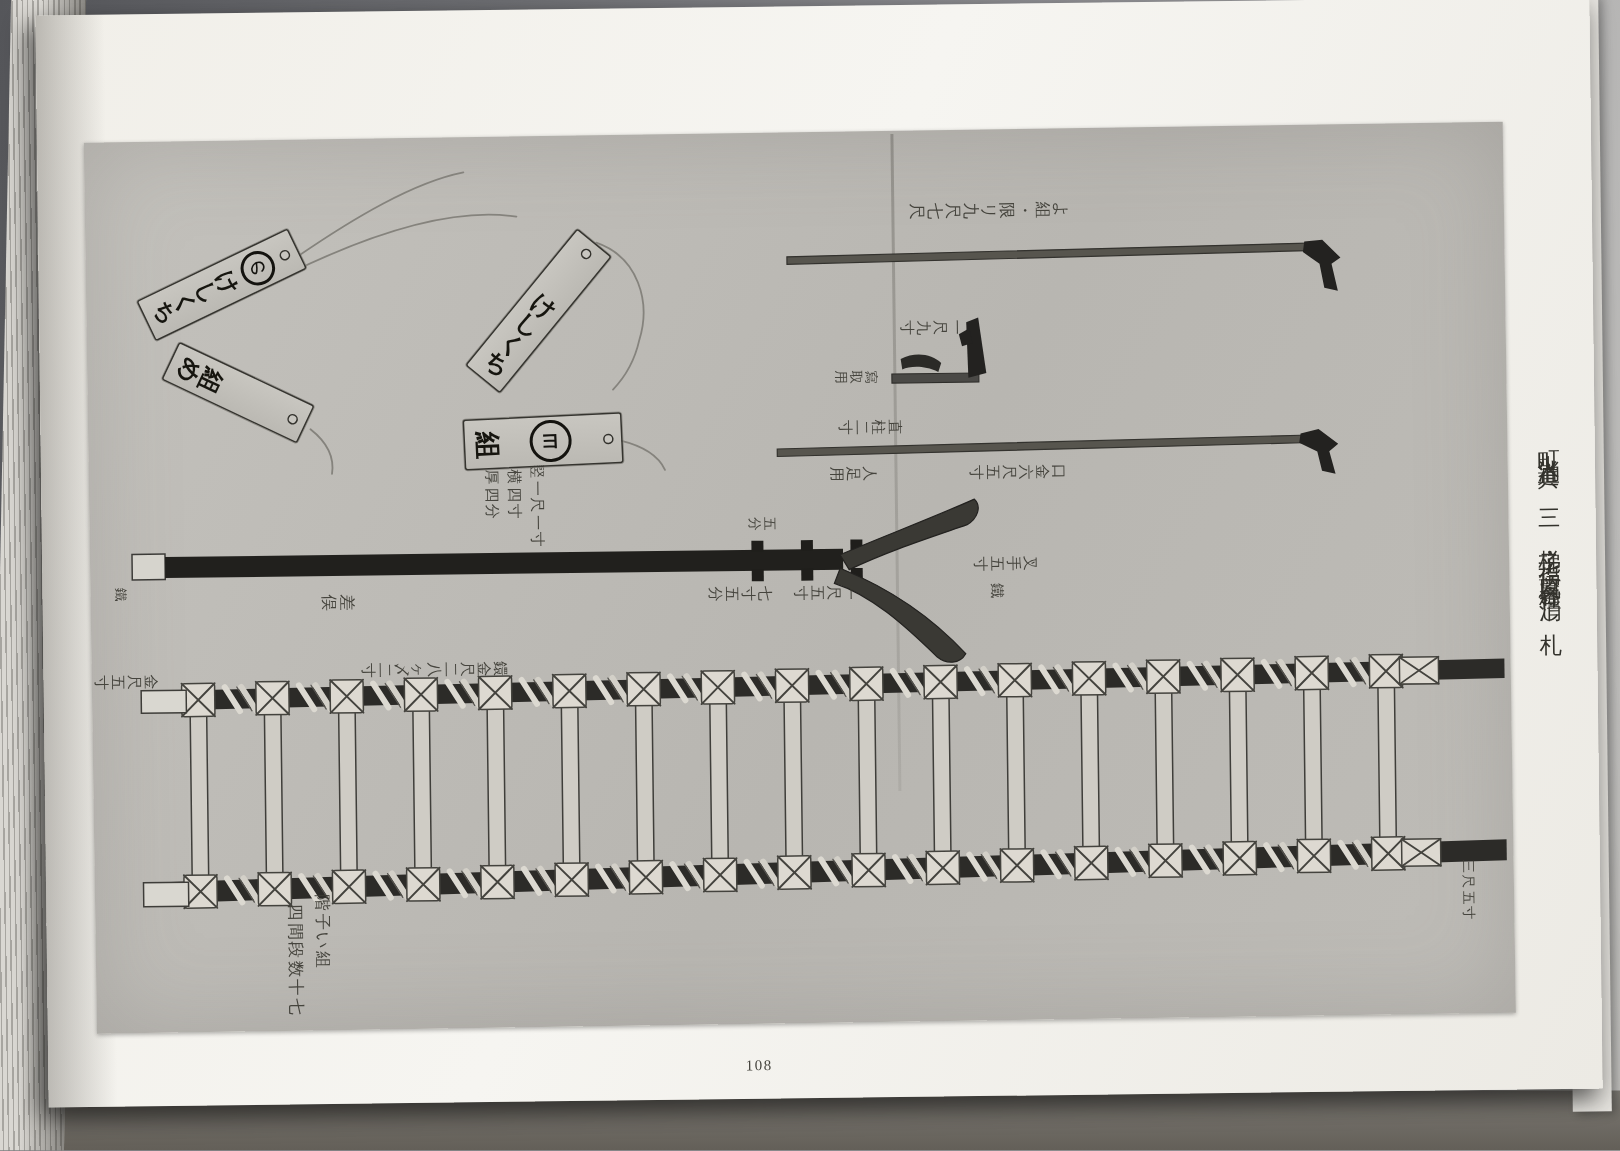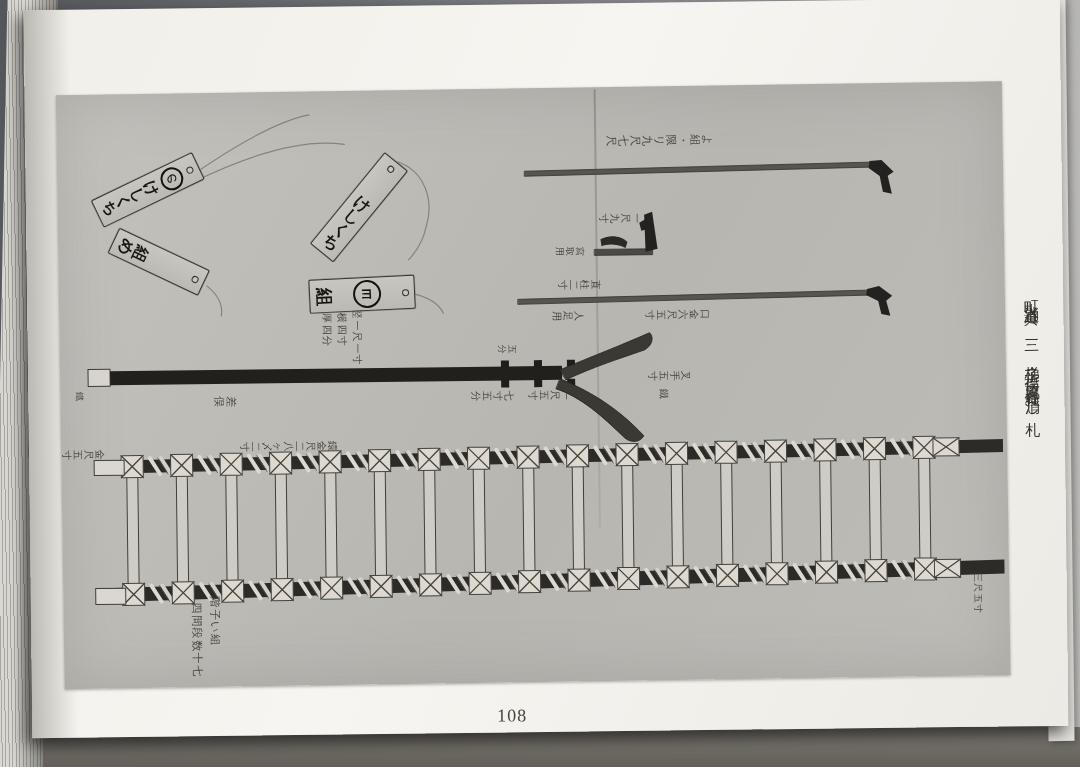--- a/index.html
+++ b/index.html
@@ -50,21 +50,21 @@
   .tag2{left:82px;top:239px;width:100px;height:28px;transform:rotate(26deg);font-size:16px;}
   .tag3{left:274px;top:186px;width:118px;height:30px;transform:rotate(-50deg);font-size:16px;}
   .tag4{left:282px;top:271px;width:106px;height:34px;transform:rotate(-2deg);font-size:18px;}
   .tag4 .tag-mark{width:24px;height:24px;font-size:13px;}
   
   .margin-caption{position:absolute;left:994px;top:290px;height:408px;
     writing-mode:vertical-rl;text-orientation:upright;
     font-family:"Liberation Serif",serif;font-size:15px;letter-spacing:3px;color:#33322c;}
   .vgap{display:inline-block;height:24px;width:1px;}
   .folio{position:absolute;left:465px;top:701px;font-family:"Liberation Serif",serif;
-    font-size:18px;letter-spacing:1px;color:#45443e;}
+    font-size:10px;letter-spacing:1px;color:#45443e;}
 </style>
 </head>
 <body>
 
 <div class="photo">
   <div class="table-bottom"></div>
   <div class="fore-edge"></div>
   <div class="page-edge-r"></div>
 
   <div class="page">

